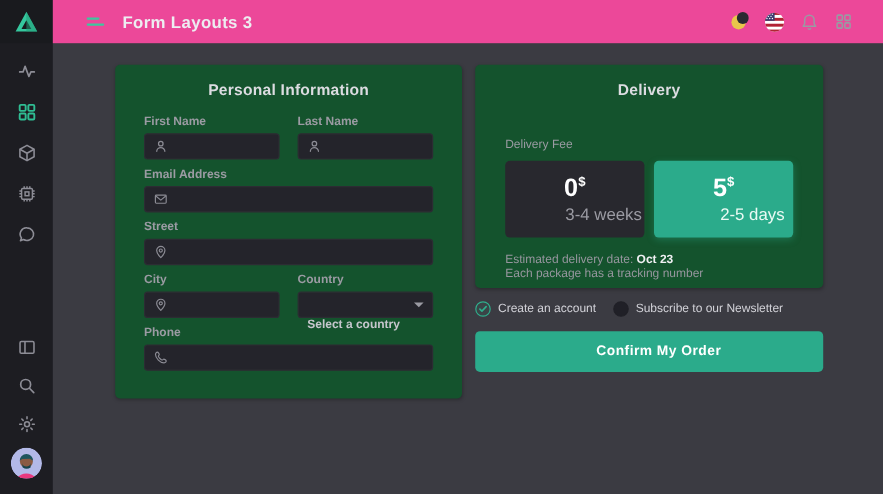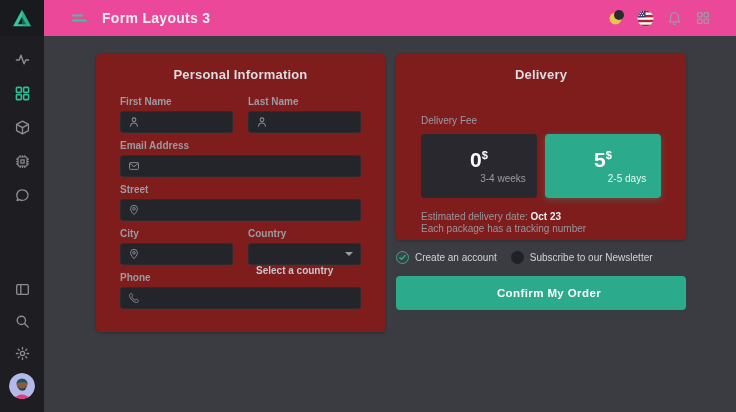--- a/index.html
+++ b/index.html
@@ -27,21 +27,21 @@
     height:36px; background:#ec4899; display:flex; align-items:center;
     padding:0 24px 0 28px; flex-shrink:0;
   }
   .hamburger { color:#3cc79e; cursor:pointer; display:flex; margin-right:14px; }
   .page-title { font-size:14px; font-weight:700; color:#ededf1; letter-spacing:.3px; }
   .header-actions { margin-left:auto; display:flex; align-items:center; gap:11px; }
   .hicon { width:18px; height:18px; display:flex; align-items:center; justify-content:center; color:#9a9aa3; cursor:pointer; }
   
   .main { flex:1; padding:18px 50px 0 52px; display:flex; gap:11px; }
   .card {
-    background:#7f1d1d; border-radius:4px; box-shadow:0 1px 3px rgba(0,0,0,.25);
+    background:#14532d; border-radius:4px; box-shadow:0 1px 3px rgba(0,0,0,.25);
   }
   .card-title { font-size:13px; font-weight:700; color:#dcdce1; text-align:center; padding-top:13px; letter-spacing:.2px; }
   
   .personal-card { width:289px; height:278px; padding:0 24px; }
   .personal-card .card-title { margin-bottom:14px; }
   .field-label { font-size:10px; font-weight:700; color:#9b9ba3; margin-bottom:4px; display:block; }
   .field-row { display:flex; gap:15px; }
   .field-row > div { flex:1; min-width:0; }
   .input-box {
     height:22px; background:#24242b; border:1px solid #2c2c33; border-radius:3px;
@@ -61,21 +61,21 @@
   .delivery-card .card-title { margin-bottom:33px; }
   .fee-label { font-size:10px; font-weight:400; color:#9b9ba3; margin-bottom:8px; }
   .options-row { display:flex; gap:8px; margin-bottom:13px; }
   .opt-card {
     width:116px; height:64px; border-radius:4px; background:#28282e; cursor:pointer;
     display:flex; flex-direction:column; align-items:center; justify-content:center; gap:3px;
   }
   .opt-card.selected { background:#2bab8b; box-shadow:0 2px 6px rgba(43,171,139,.35); }
   .opt-price { font-size:21px; font-weight:700; color:#fff; line-height:1; }
   .opt-price sup { font-size:11px; font-weight:700; }
-  .opt-duration { font-size:10px; color:#9b9ba3;margin-left:48px; }
+  .opt-duration { font-size:14px; color:#9b9ba3;margin-left:48px; }
   .opt-card.selected .opt-duration { color:#eafaf4; }
   .delivery-note { font-size:10px; color:#96969e; line-height:11.5px; }
   .delivery-note .date { color:#f0f0f3; font-weight:700; }
   
   .check-row { display:flex; align-items:center; margin-top:11px; gap:14px; }
   .check-item { display:flex; align-items:center; gap:6px; cursor:pointer; }
   .check-circle {
     width:13px; height:13px; border-radius:50%; border:1px solid #2fae8c;
     display:flex; align-items:center; justify-content:center; background:rgba(47,174,140,.08);
   }

